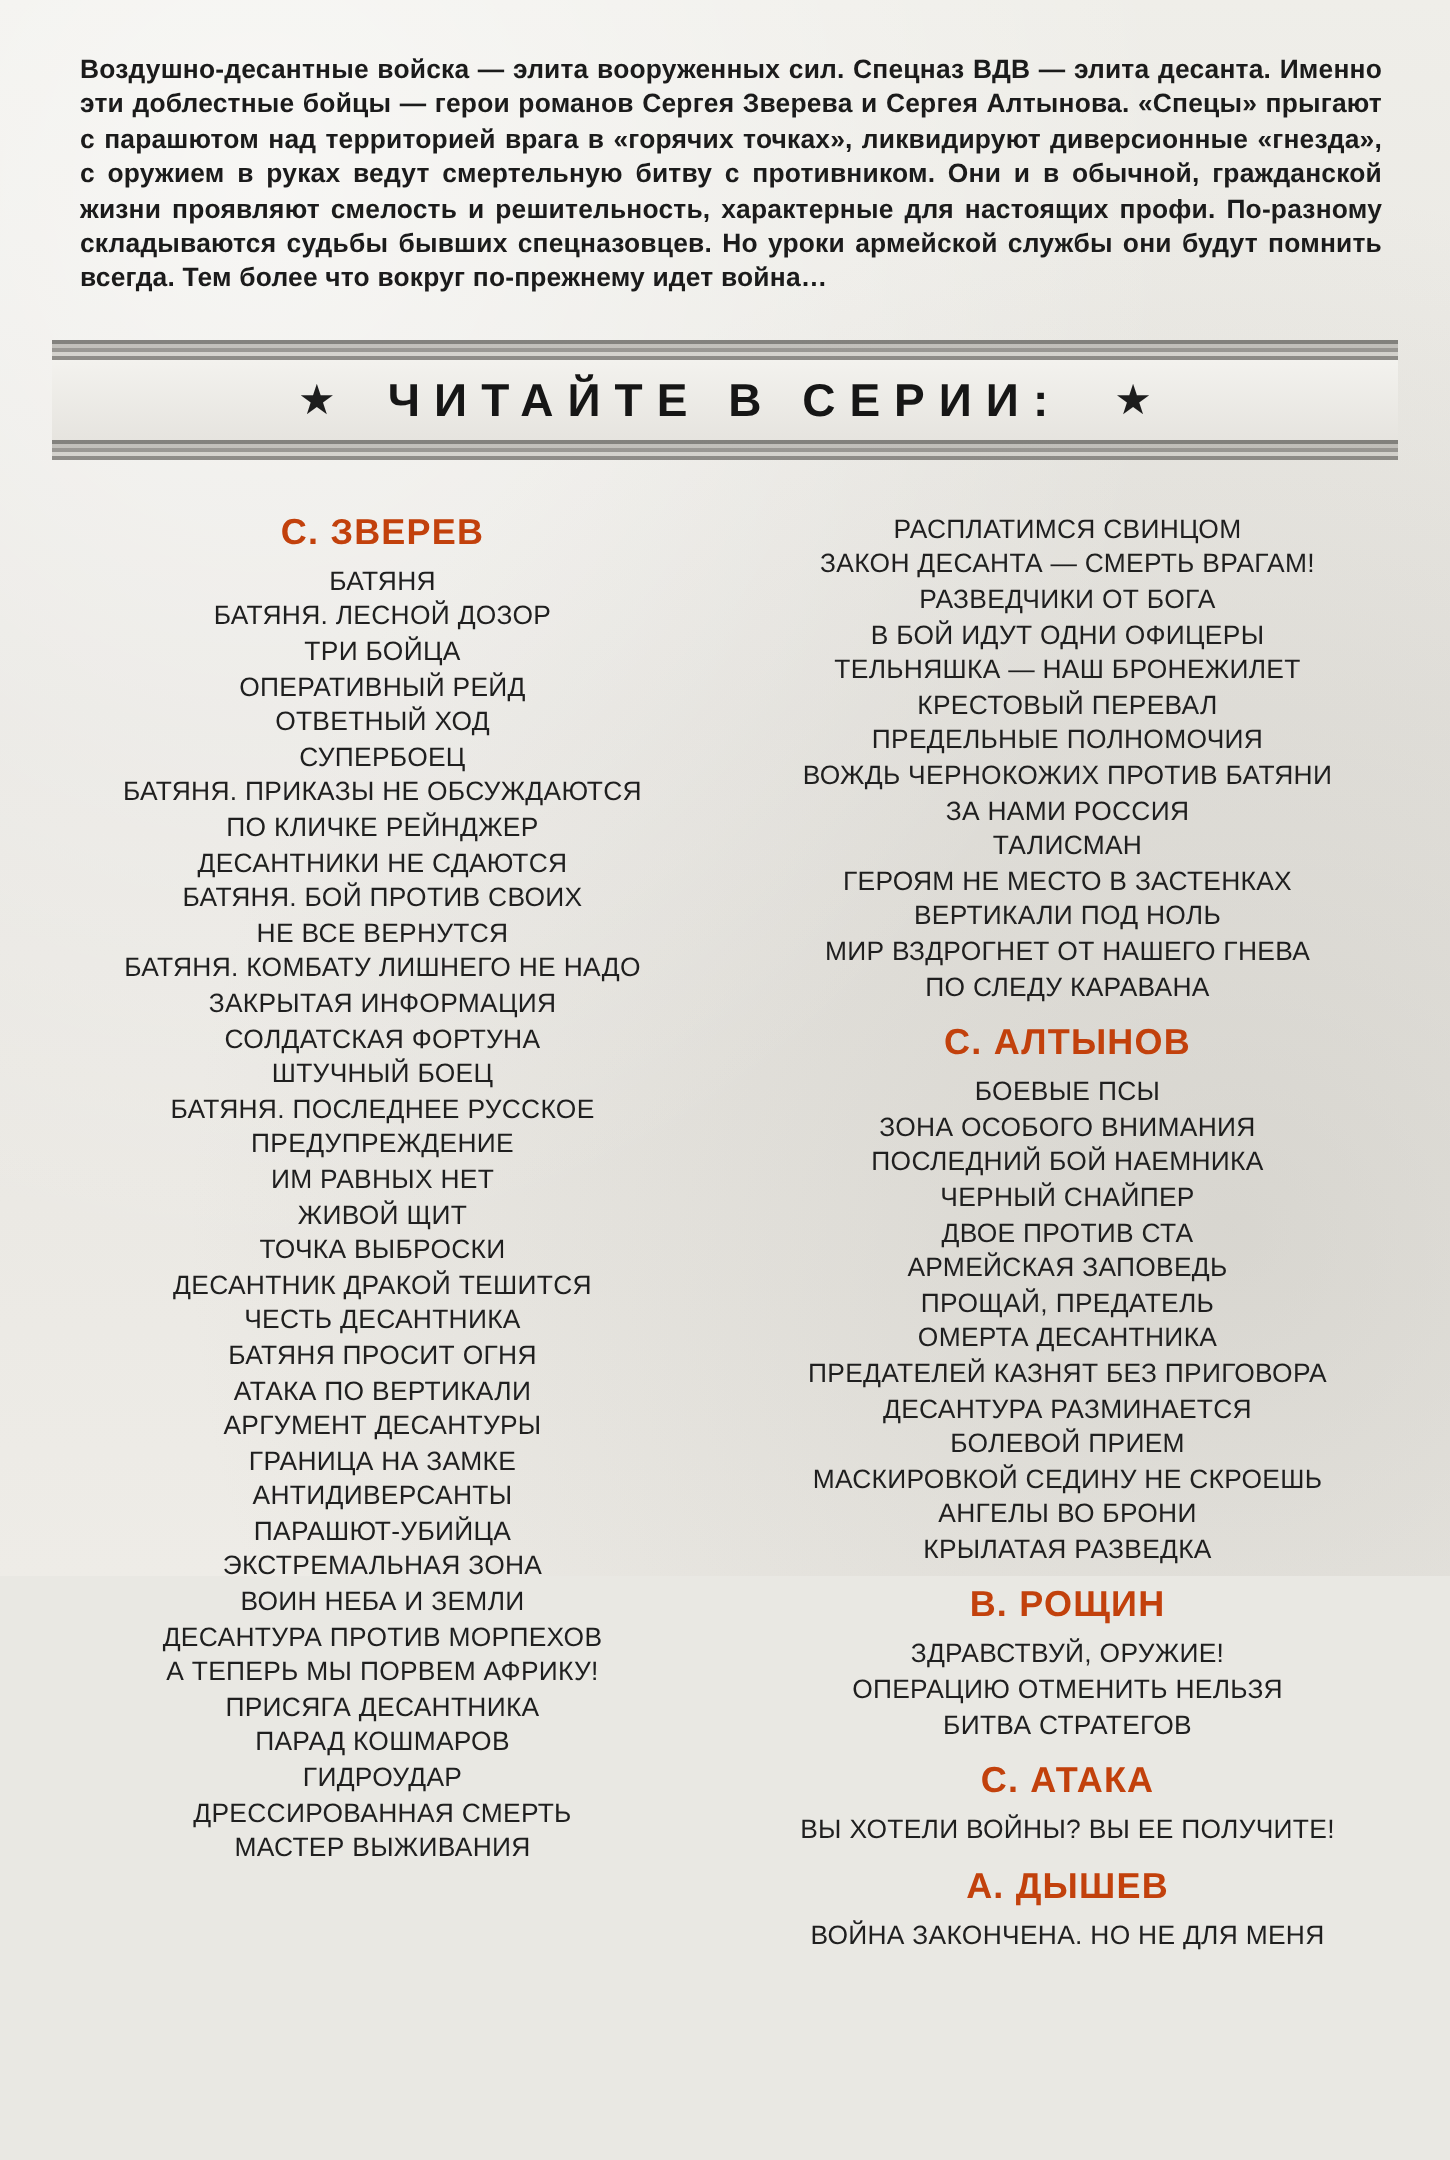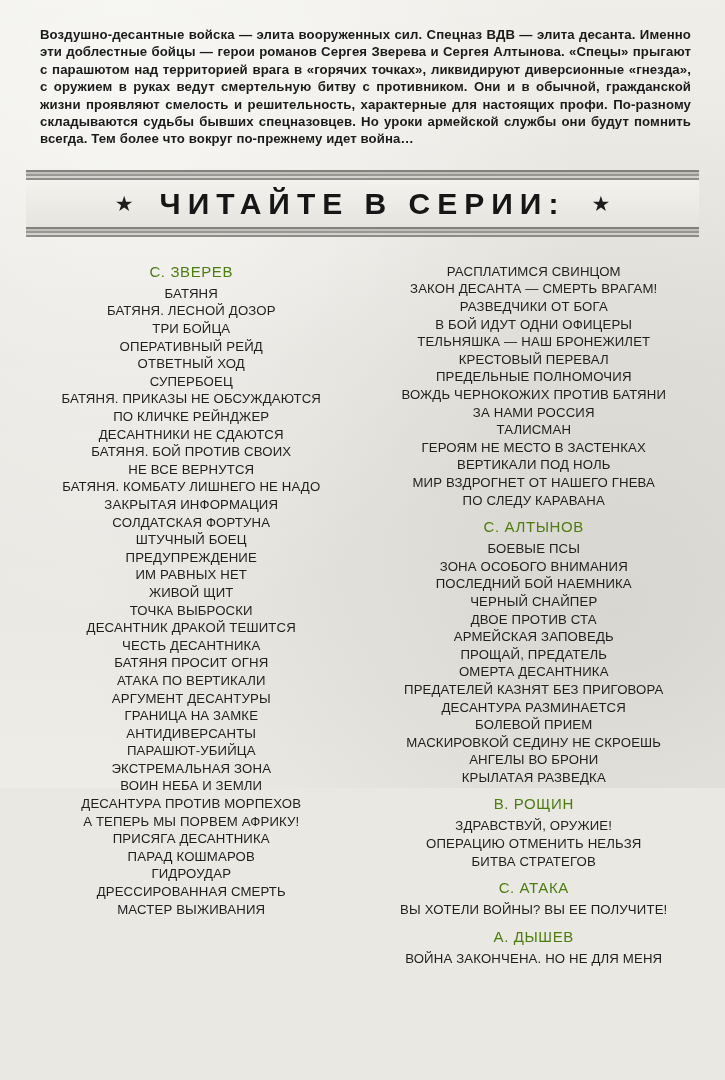--- a/index.html
+++ b/index.html
@@ -67,21 +67,21 @@
   }
   .banner-main {
     display: flex;
     align-items: center;
     justify-content: center;
     gap: 26px;
     padding: 7px 0 6px 0;
     background: linear-gradient(180deg,#f3f2ee 0%, #e6e4df 100%);
   }
   .banner-title {
-    font-size: 30px;
+    font-size: 23px;
     font-weight: bold;
     letter-spacing: 7px;
     white-space: nowrap;
     color: #161616;
   }
   .star {
     color: #1d1d1d;
     font-size: 21px;
     line-height: 1;
   }
@@ -94,25 +94,25 @@
   }
   .col {
     width: 50%;
     box-sizing: border-box;
   }
   .col-left { padding-right: 6px; }
   .col-right { padding-left: 6px; }
 
   .author {
     text-align: center;
-    font-weight: normal;
-    font-size: 15px;
+    font-weight: bold;
+    font-size: 18px;
     letter-spacing: .6px;
     margin: 0 0 5px 0;
-    color: #4d7c0f;
+    color: #c2410c;
   }
   .author.spaced { margin-top: 9px; }
 
   .title-line {
     text-align: center;
     font-size: 13.2px;
     line-height: 17.6px;
     letter-spacing: .15px;
     color: #1f1f1f;
     white-space: nowrap;
@@ -147,20 +147,21 @@
           <div class="title-line">СУПЕРБОЕЦ</div>
           <div class="title-line">БАТЯНЯ. ПРИКАЗЫ НЕ ОБСУЖДАЮТСЯ</div>
           <div class="title-line">ПО КЛИЧКЕ РЕЙНДЖЕР</div>
           <div class="title-line">ДЕСАНТНИКИ НЕ СДАЮТСЯ</div>
           <div class="title-line">БАТЯНЯ. БОЙ ПРОТИВ СВОИХ</div>
           <div class="title-line">НЕ ВСЕ ВЕРНУТСЯ</div>
           <div class="title-line">БАТЯНЯ. КОМБАТУ ЛИШНЕГО НЕ НАДО</div>
           <div class="title-line">ЗАКРЫТАЯ ИНФОРМАЦИЯ</div>
           <div class="title-line">СОЛДАТСКАЯ ФОРТУНА</div>
           <div class="title-line">ШТУЧНЫЙ БОЕЦ</div>
+          <div class="title-line">БАТЯНЯ. ПОСЛЕДНЕЕ РУССКОЕ</div>
           <div class="title-line">ПРЕДУПРЕЖДЕНИЕ</div>
           <div class="title-line">ИМ РАВНЫХ НЕТ</div>
           <div class="title-line">ЖИВОЙ ЩИТ</div>
           <div class="title-line">ТОЧКА ВЫБРОСКИ</div>
           <div class="title-line">ДЕСАНТНИК ДРАКОЙ ТЕШИТСЯ</div>
           <div class="title-line">ЧЕСТЬ ДЕСАНТНИКА</div>
           <div class="title-line">БАТЯНЯ ПРОСИТ ОГНЯ</div>
           <div class="title-line">АТАКА ПО ВЕРТИКАЛИ</div>
           <div class="title-line">АРГУМЕНТ ДЕСАНТУРЫ</div>
           <div class="title-line">ГРАНИЦА НА ЗАМКЕ</div>

